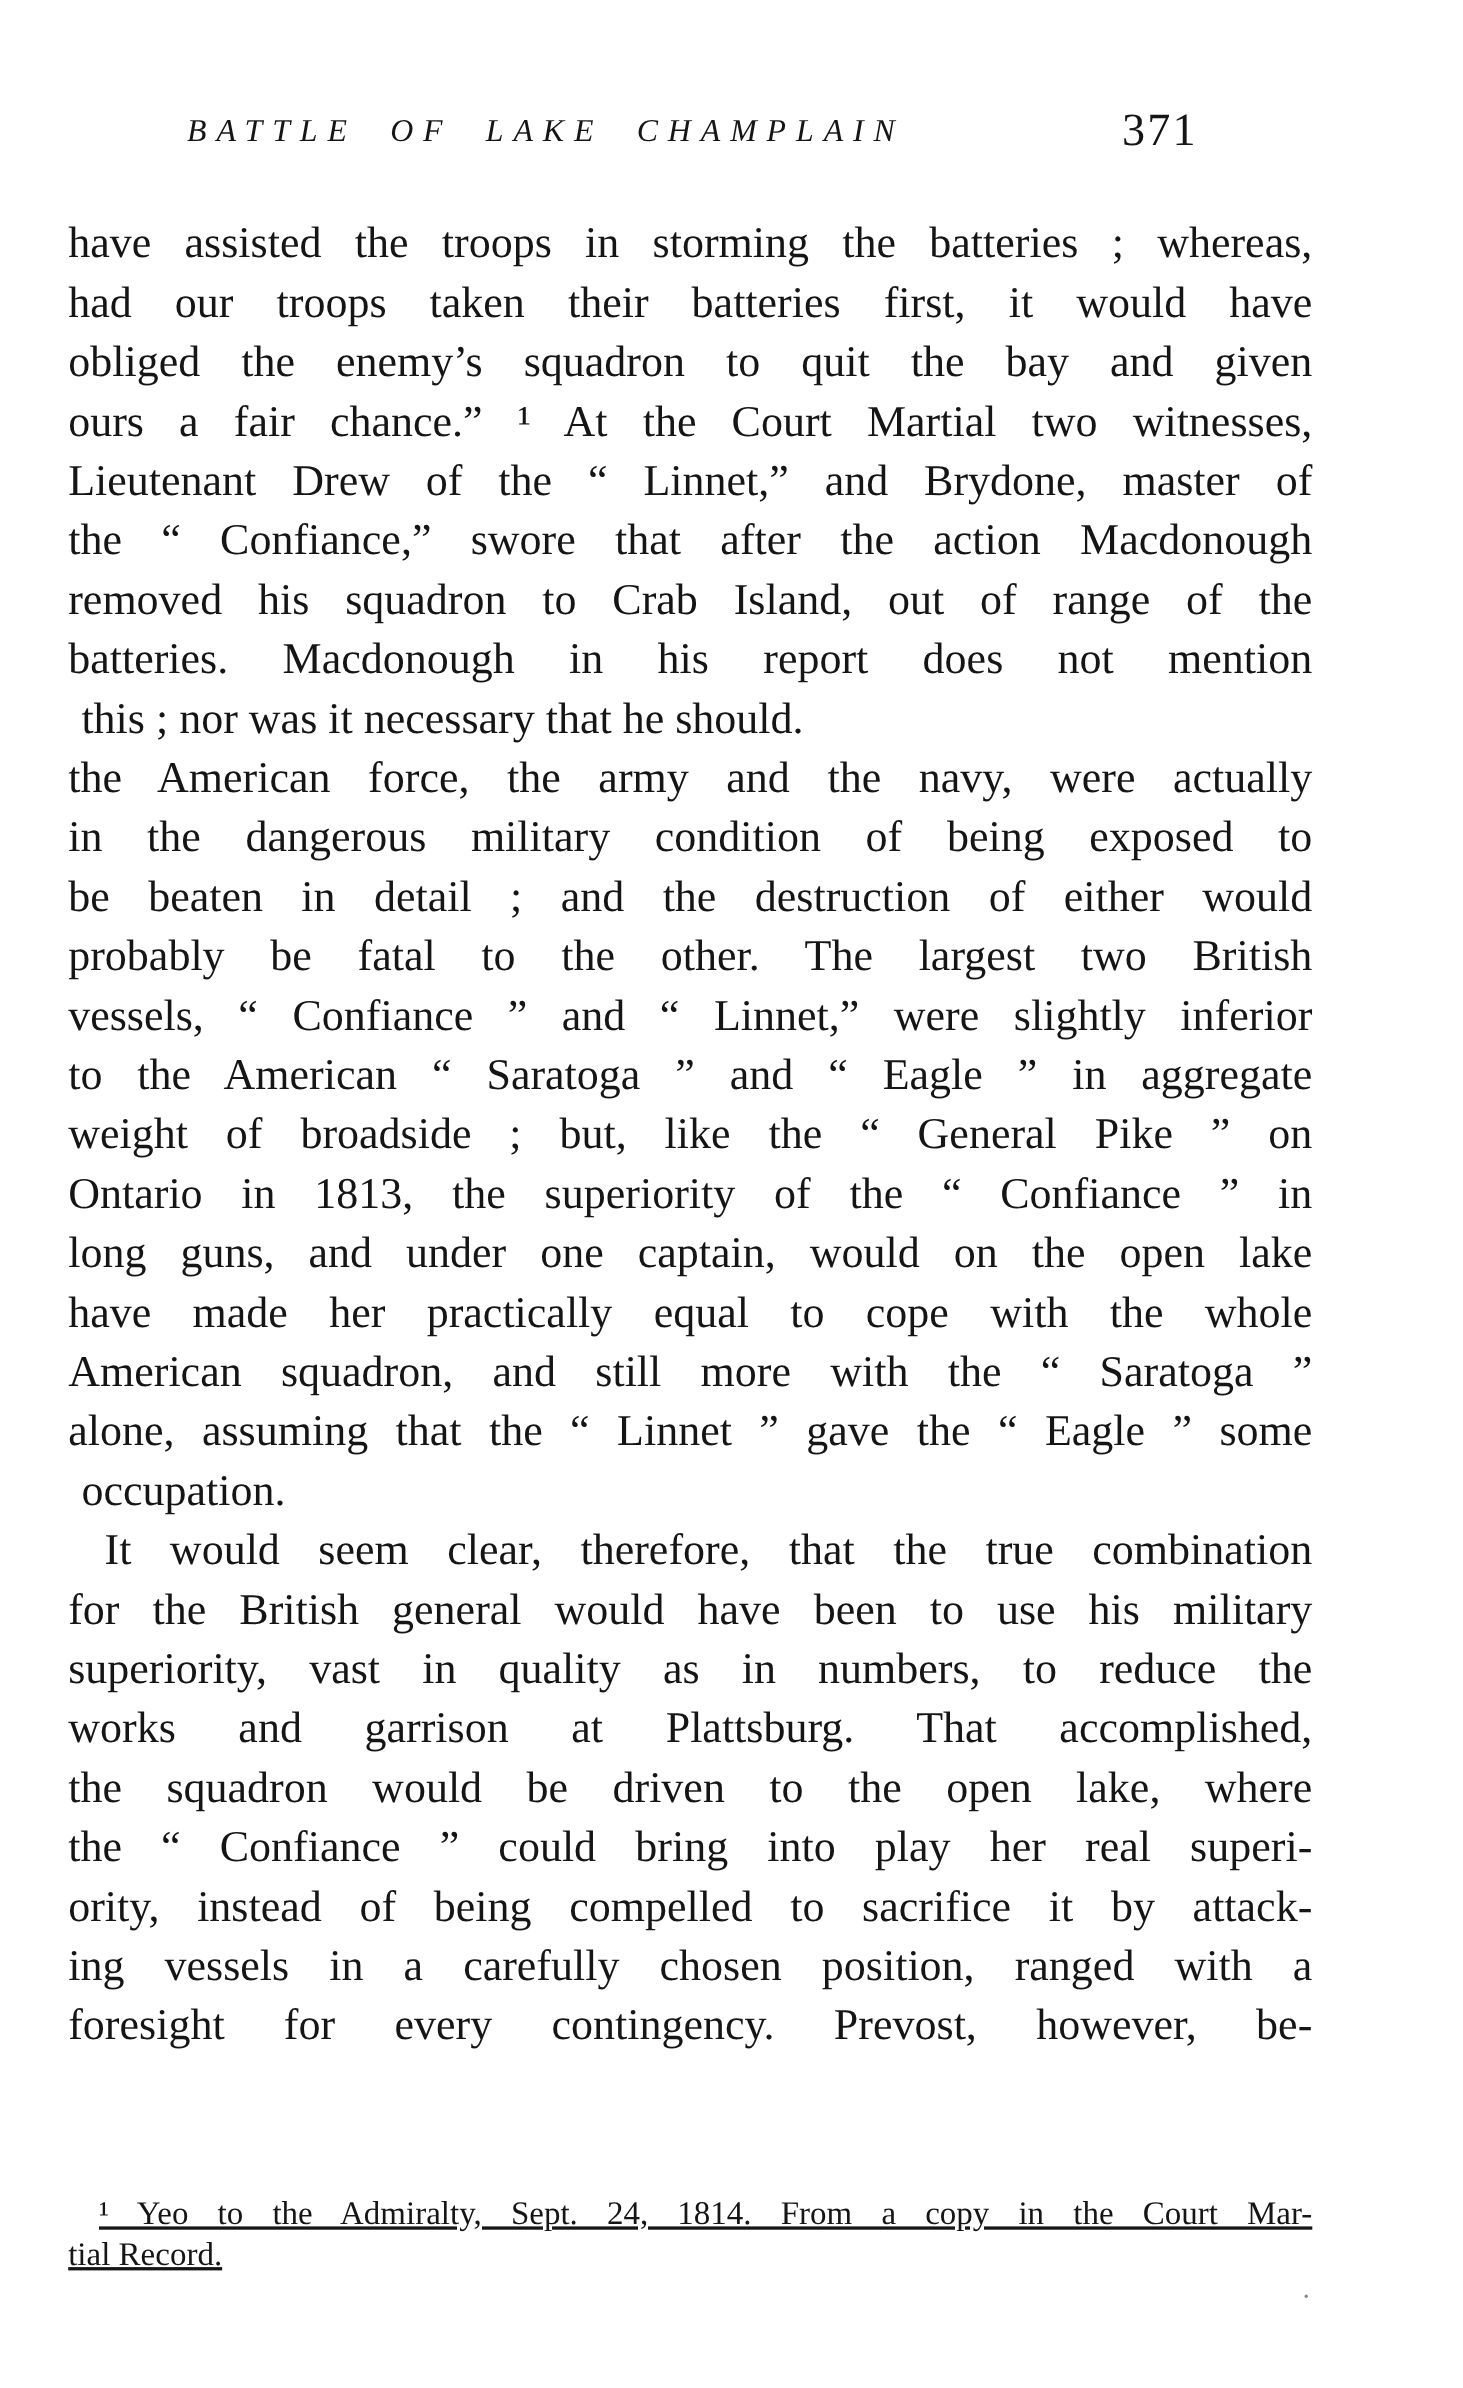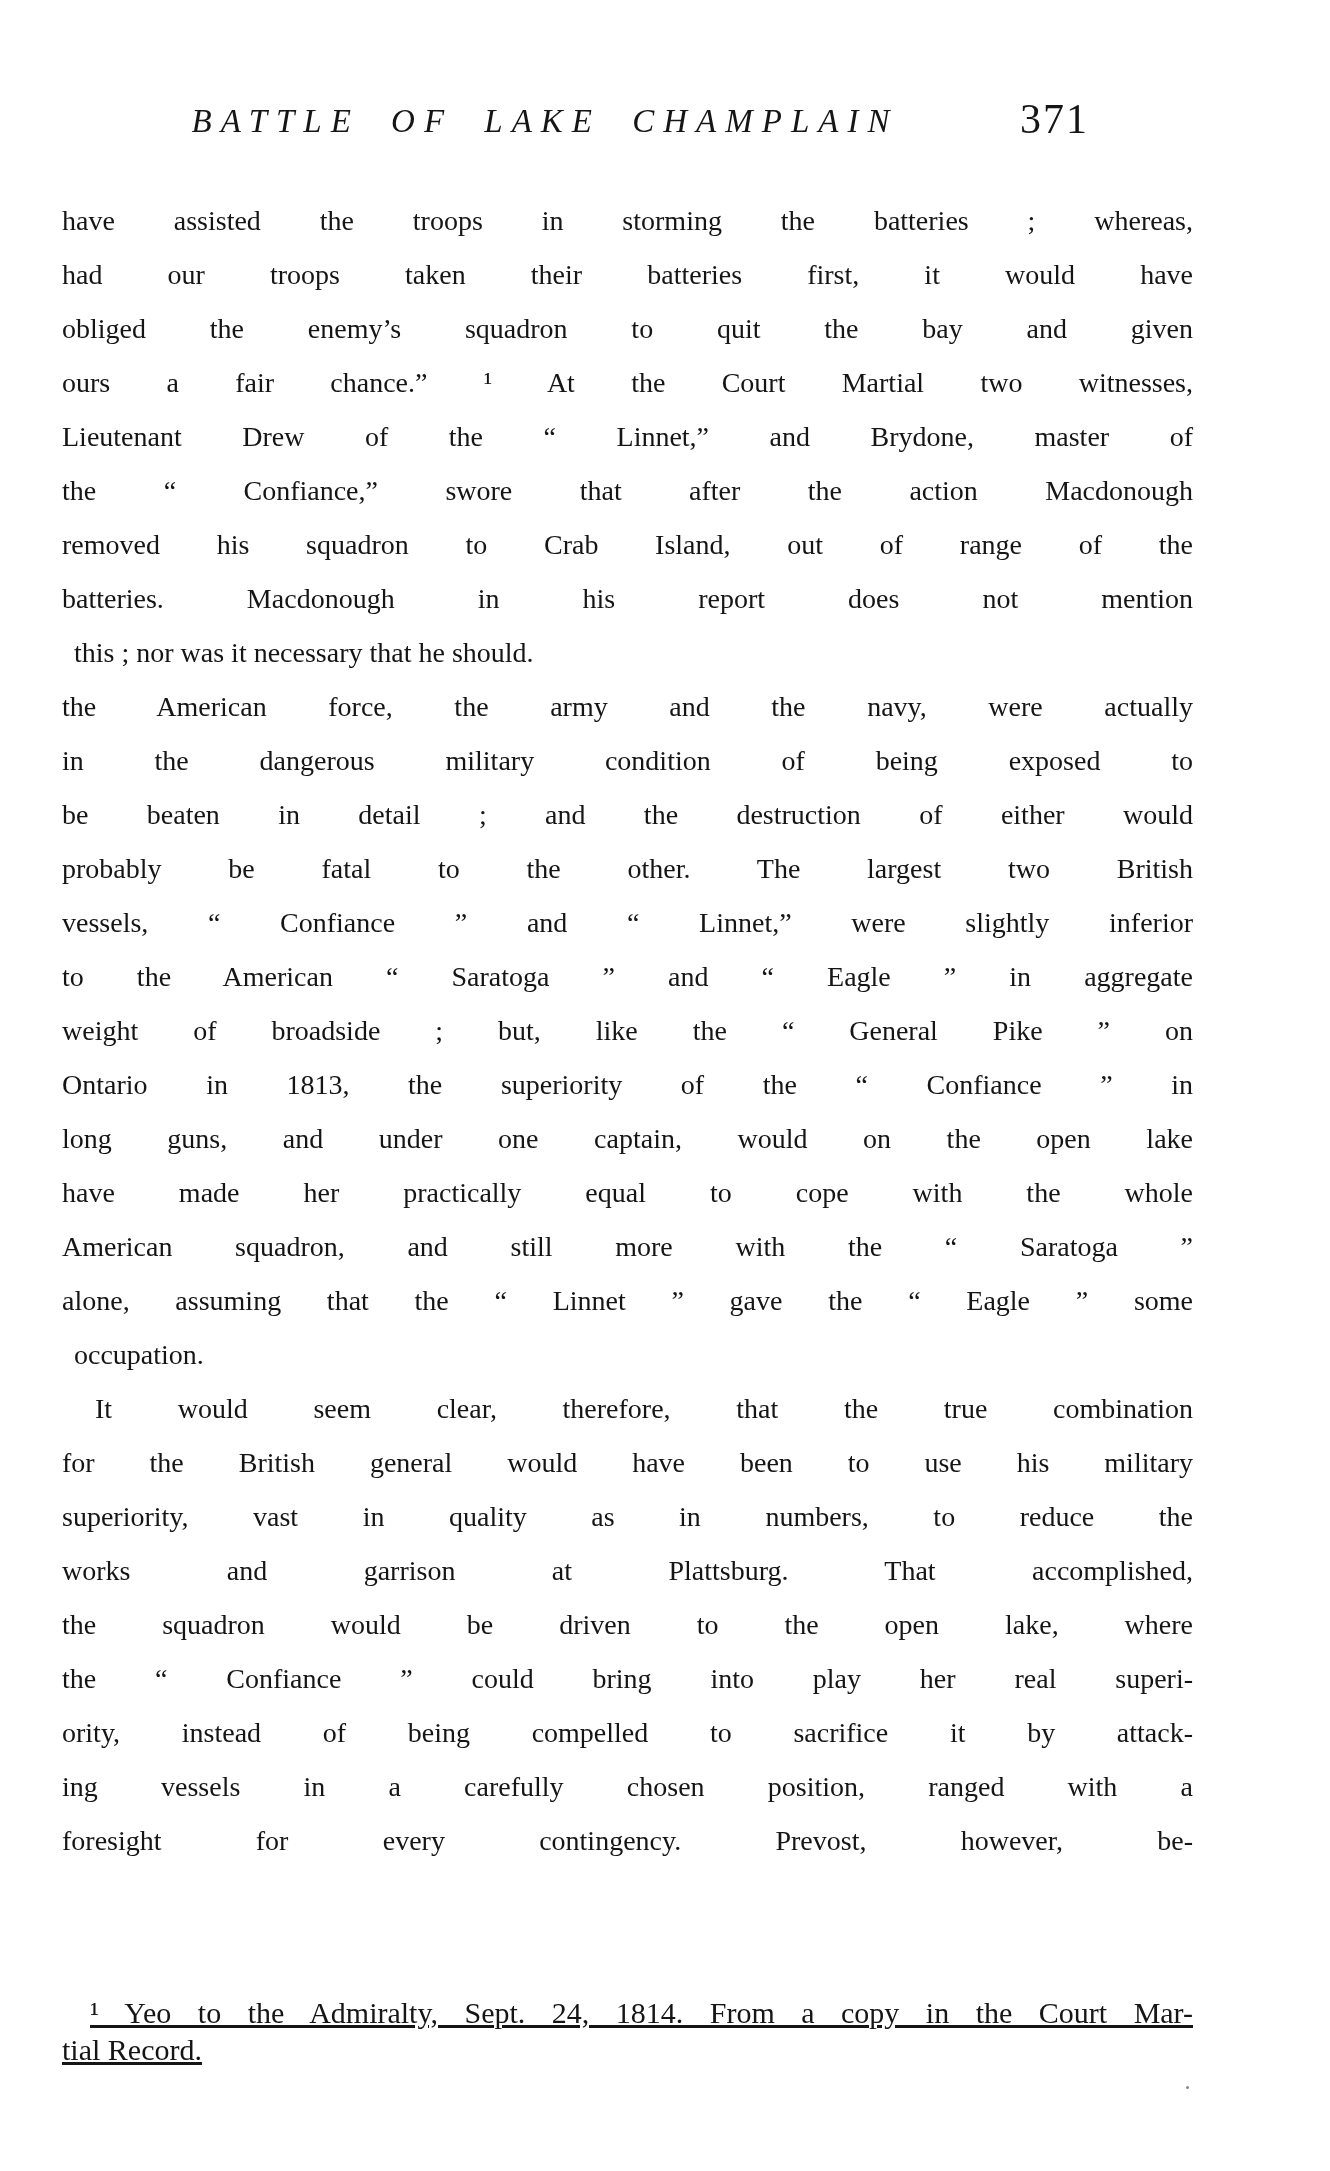--- a/index.html
+++ b/index.html
@@ -16,42 +16,41 @@
     color: #151515;
     font-family: "Liberation Serif", "DejaVu Serif", serif;
     overflow: hidden;
   }
   
   .running-head {
     position: absolute;
     top: 103px;
     left: 170px;
     width: 750px;
-    text-align: center;
     font-style: italic;
-    font-size: 33px;
+    font-size: 29px;
     letter-spacing: 9px;
     word-spacing: 14px;
     white-space: nowrap;
   }
   .page-number {
     position: absolute;
     top: 98px;
     left: 1020px;
     font-size: 42px;
     letter-spacing: 2px;
     line-height: 1;
   }
   
   .text-block {
     position: absolute;
     top: 194px;
     left: 62px;
     width: 1131px;
-    font-size: 28px;
+    font-size: 40px;
     line-height: 54px;
   }
   .line {
     text-align: justify;
     text-align-last: justify;
     white-space: normal;
   }
   .line.para-end {
     text-align-last: left;
     margin-left: 12px;

